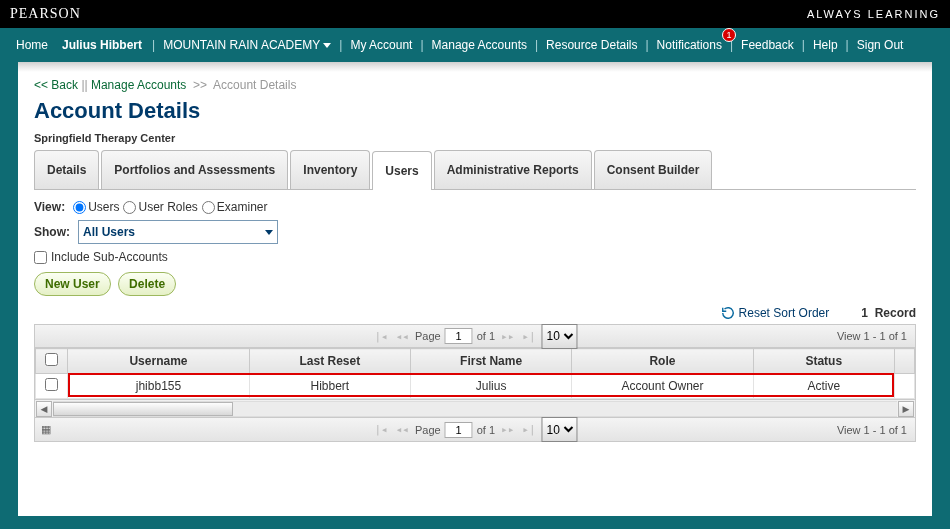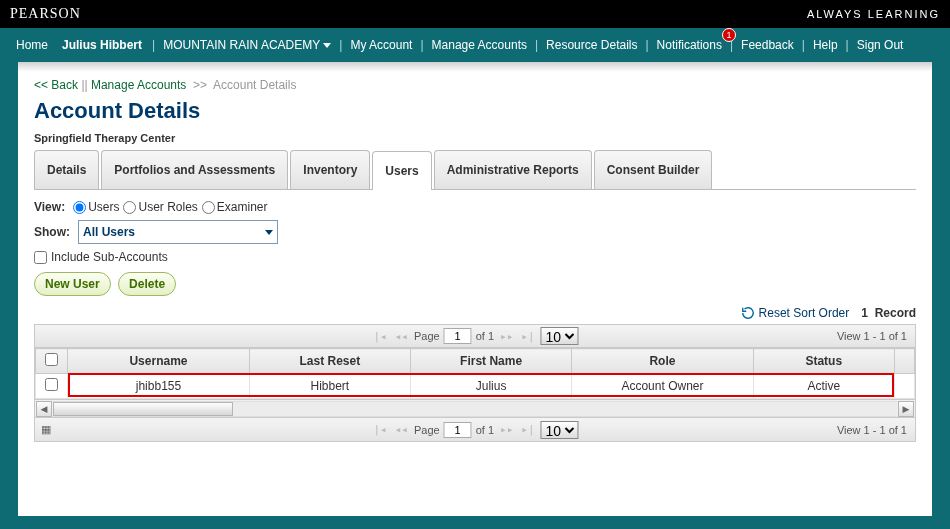--- a/index.html
+++ b/index.html
@@ -34,32 +34,32 @@
   .row { margin-bottom: 6px; display: flex; align-items: center; }
   .row label.lbl { font-weight: bold; margin-right: 4px; }
   .row input[type=radio] { margin: 0 2px 0 4px; vertical-align: middle;}
   .row .opt { margin-right: 0px; }
   .show-select { border: 1px solid #7a9ab5; color: #003a6a; font-weight: bold; padding: 1px 4px; width: 200px; height: 24px; background:#fff;}
   .chk-row input { margin-right: 4px; vertical-align: middle;}
   
   .actions { margin: 8px 0 10px 0; }
   .btn { display: inline-block; background: linear-gradient(#fbfff2,#e5f0c6); border: 1px solid #9db85e; border-radius: 12px; color: #3f6d00; font-weight: bold; padding: 4px 10px; font-size: 12px; cursor:pointer; margin-right:4px;}
   
-  .meta-row { display: flex; justify-content: flex-end; align-items: center; margin-bottom: 4px; gap: 12px; }
+  .meta-row { display: flex; justify-content: flex-end; align-items: center; margin-bottom: 4px; gap: 32px; }
   .reset-link { color: #003a6a; font-size: 12px; display: inline-flex; align-items: center; gap: 4px; cursor:pointer;}
   .reset-link svg { width: 14px; height: 14px; }
   .record-count { font-size: 12px; }
   .record-count b { font-weight: bold; }
   
   .pager-bar { background: linear-gradient(#f4f4f4,#e4e4e4); border: 1px solid #c9c9c9; height: 24px; display: flex; align-items: center; font-size: 11px; color: #555; position:relative;}
   .pager-center { position:absolute; left:50%; transform:translateX(-50%); display:flex; align-items:center; gap:4px;}
   .pager-right { margin-left:auto; padding-right:8px;}
   .pager-btn { color: #bbb; padding: 0 2px; cursor:pointer; font-family: monospace;}
   .pager-input { width: 28px; height: 16px; border:1px solid #aaa; text-align:center; font-size:11px;}
-  .pager-select { height: 18px; border:1px solid #888; font-size:14px; background:linear-gradient(#fff,#ddd);}
+  .pager-select { height: 25px; border:1px solid #888; font-size:12px; background:linear-gradient(#fff,#ddd);}
   
   .grid { border: 1px solid #c9c9c9; border-top:none;}
   .grid table { width: 100%; border-collapse: collapse; table-layout: fixed;}
   .grid th { background: linear-gradient(#f4f4f4,#e4e4e4); border: 1px solid #c9c9c9; font-size: 12px; font-weight: bold; padding: 4px; color:#333;}
   .grid td { border: 1px solid #e3e3e3; padding: 4px 6px; text-align: center; font-size: 12px; background:#fff;}
   .grid .chkcol { width: 32px; }
   
   .hscroll { height: 18px; background: #f0f0f0; border:1px solid #c9c9c9; border-top:none; display:flex; align-items:center;}
   .hscroll .arrow { width:16px; height:16px; background:linear-gradient(#fdfdfd,#e0e0e0); border:1px solid #b5b5b5; margin:0 1px; display:flex; align-items:center; justify-content:center; font-size:9px; color:#666; cursor:pointer;}
   .hscroll .track { flex:1; height:16px; background:#ececec; position:relative; border-top:1px solid #ddd; border-bottom:1px solid #ddd;}

